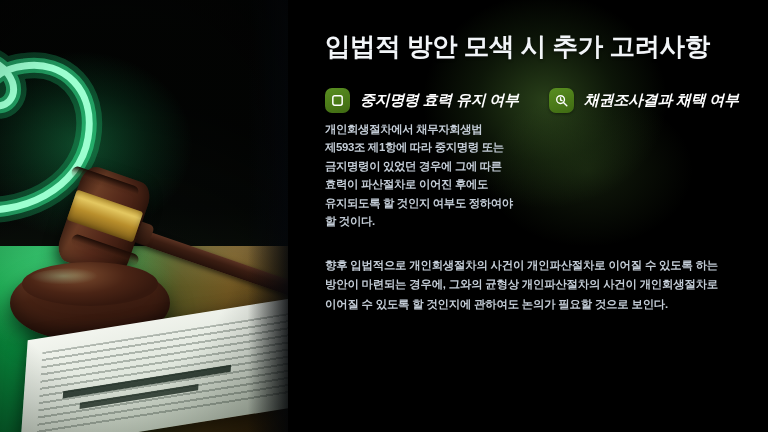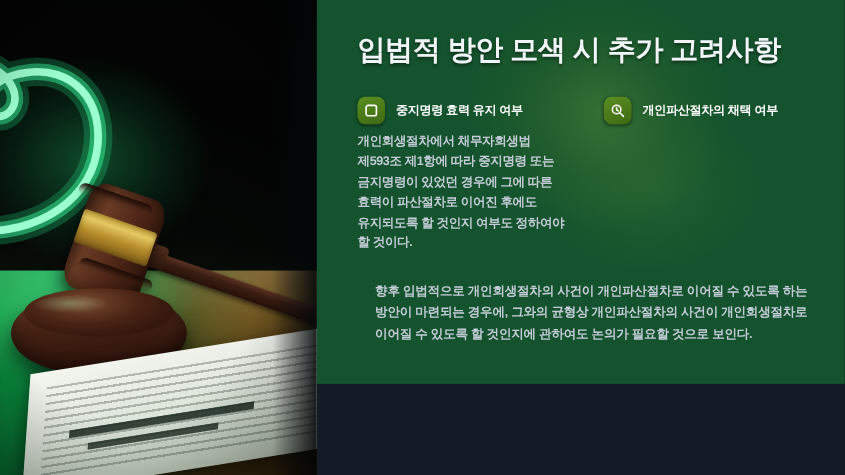--- a/index.html
+++ b/index.html
@@ -185,22 +185,22 @@
     background:
       radial-gradient(100% 85% at 40% 50%, rgba(0,0,0,0) 45%, rgba(0,0,0,0.55) 100%),
       linear-gradient(270deg, rgba(5,8,12,0.85) 0%, rgba(5,8,12,0) 14%);
     pointer-events: none;
   }
 
   
   .content-panel {
     position: relative;
     flex: 1 1 auto;
-    height: 349px;
-    background: #14532d;
+    height: 432px;
+    background: #000000;
     overflow: hidden;
   }
   .panel-glow {
     position: absolute;
     left: 92px; top: -44px;
     width: 330px; height: 290px;
     background: radial-gradient(50% 50% at 50% 50%, rgba(96,150,60,0.42) 0%, rgba(70,120,45,0.18) 42%, rgba(20,27,38,0) 74%);
     pointer-events: none;
   }
   .panel-glow2 {
@@ -246,40 +246,40 @@
     border-radius: 7px;
     background: linear-gradient(160deg, #598f21 0%, #4b7a18 55%, #3f6a13 100%);
     display: flex;
     align-items: center;
     justify-content: center;
     box-shadow: 0 1px 3px rgba(0,0,0,0.45);
   }
   .badge svg { display: block; }
 
   .card-title {
-    font-size: 11px;
+    font-size: 15px;
     font-weight: 700;
     color: #ffffff;
     letter-spacing: -0.3px;
     white-space: nowrap;
+    font-style: italic;
   }
   .card-body {
     margin-top: 7px;
     font-size: 11.4px;
     line-height: 1.62;
     color: #c3ccd6;
     letter-spacing: -0.35px;
     word-break: keep-all;
     font-weight: bold;
   }
   .card-wide .card-body {
     margin-top: 7px;
     line-height: 1.72;
     letter-spacing: -0.2px;
-    margin-left: 16px;
   }
 </style>
 </head>
 <body>
 
 <div class="slide">
 
   <div class="photo-panel">
     <div class="photo-bg"></div>
     <div class="table-surface"></div>
@@ -346,21 +346,21 @@
         <div class="card">
           <div class="card-head">
             <span class="badge">
               <svg width="15" height="15" viewBox="0 0 24 24" fill="none" stroke="#ffffff" stroke-width="2.2" stroke-linecap="round" stroke-linejoin="round">
                 <circle cx="10.5" cy="10.5" r="6.2"></circle>
                 <line x1="15.2" y1="15.2" x2="20.5" y2="20.5"></line>
                 <line x1="10.5" y1="7.4" x2="10.5" y2="11"></line>
                 <line x1="10.5" y1="11" x2="13" y2="12.4"></line>
               </svg>
             </span>
-            <span class="card-title">개인파산절차의 채택 여부</span>
+            <span class="card-title">채권조사결과 채택 여부</span>
           </div>
         </div>
 
         <div class="card card-wide">
           <p class="card-body">향후 입법적으로 개인회생절차의 사건이 개인파산절차로 이어질 수 있도록 하는 방안이 마련되는 경우에, 그와의 균형상 개인파산절차의 사건이 개인회생절차로 이어질 수 있도록 할 것인지에 관하여도 논의가 필요할 것으로 보인다.</p>
         </div>
 
       </div>
     </div>
   </div>

